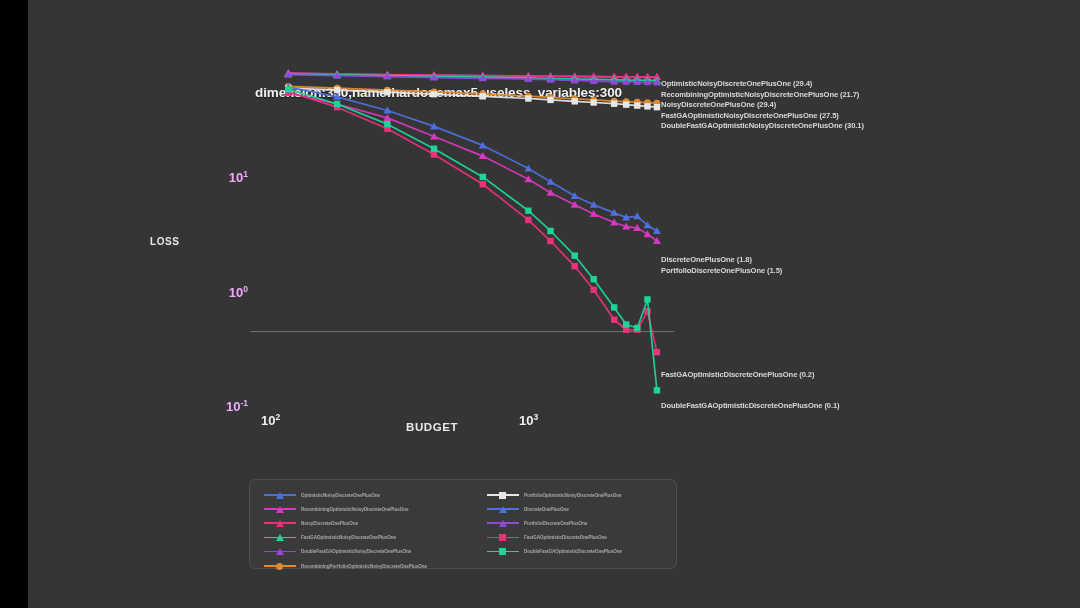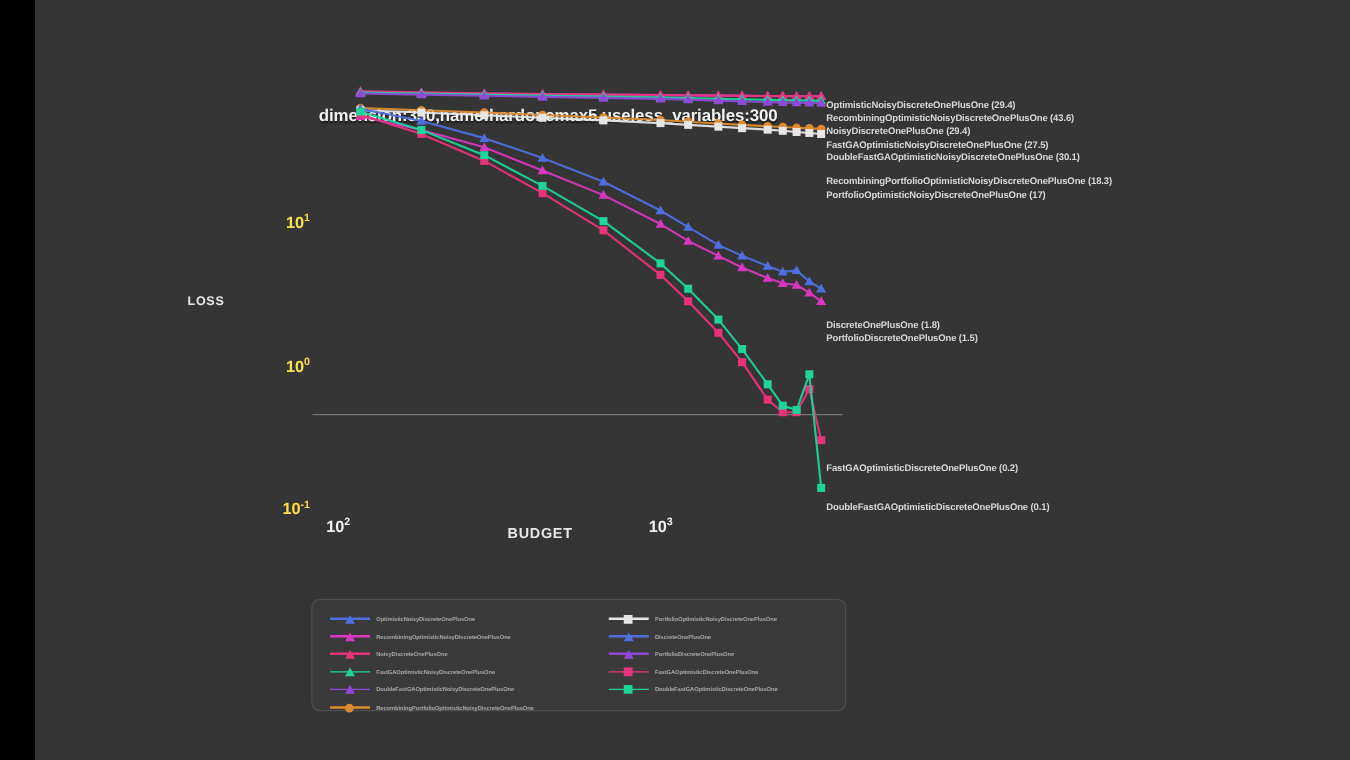--- a/index.html
+++ b/index.html
@@ -61,21 +61,21 @@
   #xlabel {
     position: absolute;
     left: 406px; top: 421px;
     font-size: 11.5px; font-weight: 700;
     color: #e8e8e8;
     letter-spacing: .6px;
   }
   .ytick {
     position: absolute;
     font-size: 13px; font-weight: 700;
-    color: #fde047;
+    color: #f0abfc;
     text-align: right;
     width: 42px;
   }
   .xtick {
     position: absolute;
     font-size: 13px; font-weight: 700;
     color: #efefef;
   }
   .ytick sup, .xtick sup { font-size: 8.5px; font-weight:700; }
 
@@ -362,30 +362,26 @@
             <rect x="368.0036585371355" y="261.30895256644345" width="6.4" height="6.4" fill="#1fd49a"></rect>
             <rect x="379.06164897869" y="264.7559664473339" width="6.4" height="6.4" fill="#1fd49a"></rect>
             <rect x="389.26814976566186" y="236.2374091300233" width="6.4" height="6.4" fill="#1fd49a"></rect>
             <rect x="398.7449702628" y="327.13498940049715" width="6.4" height="6.4" fill="#1fd49a"></rect>
           </g>
         </svg>
     </div>
 
     <div class="annot" style="left:661px; top:79px;">
       <div>OptimisticNoisyDiscreteOnePlusOne (29.4)</div>
-      <div>RecombiningOptimisticNoisyDiscreteOnePlusOne (43.6)</div>
+      <div>RecombiningOptimisticNoisyDiscreteOnePlusOne (21.7)</div>
       <div>NoisyDiscreteOnePlusOne (29.4)</div>
       <div>FastGAOptimisticNoisyDiscreteOnePlusOne (27.5)</div>
       <div>DoubleFastGAOptimisticNoisyDiscreteOnePlusOne (30.1)</div>
     </div>
 
-    <div class="annot" style="left:661px; top:140px;">
-      <div>RecombiningPortfolioOptimisticNoisyDiscreteOnePlusOne (18.3)</div>
-      <div>PortfolioOptimisticNoisyDiscreteOnePlusOne (17)</div>
-    </div>
 
     <div class="annot" style="left:661px; top:255px;">
       <div>DiscreteOnePlusOne (1.8)</div>
       <div>PortfolioDiscreteOnePlusOne (1.5)</div>
     </div>
 
     <div class="annot" style="left:661px; top:370px;">FastGAOptimisticDiscreteOnePlusOne (0.2)</div>
     <div class="annot" style="left:661px; top:401px;">DoubleFastGAOptimisticDiscreteOnePlusOne (0.1)</div>
 
     <div id="legend">

